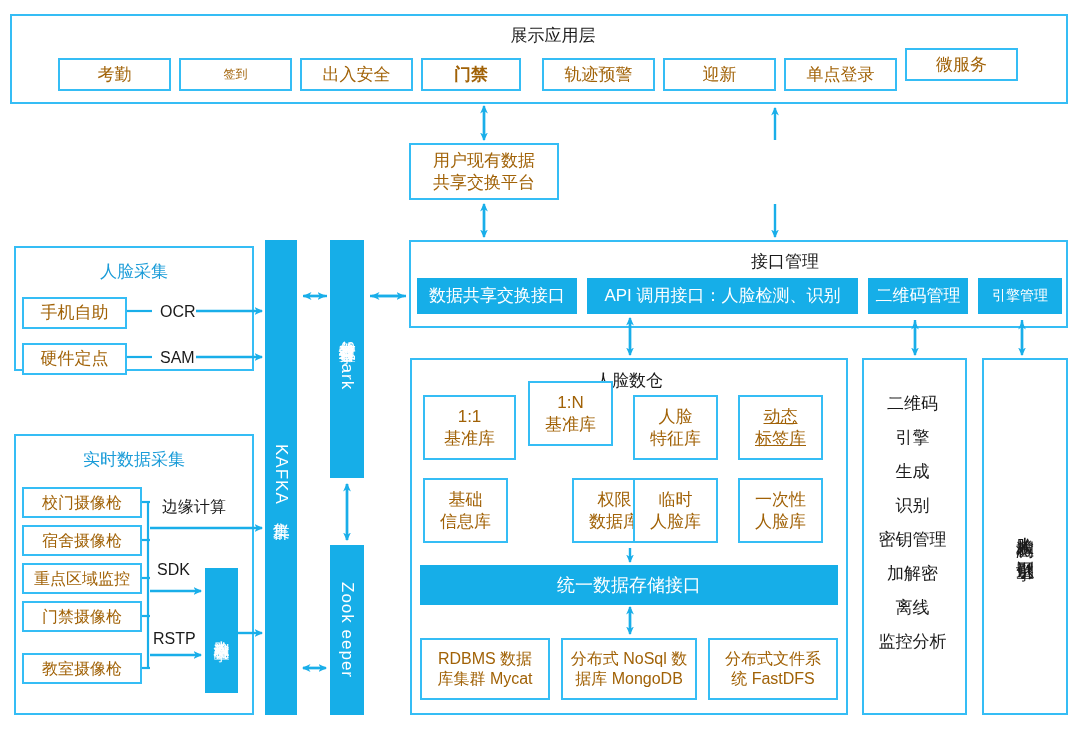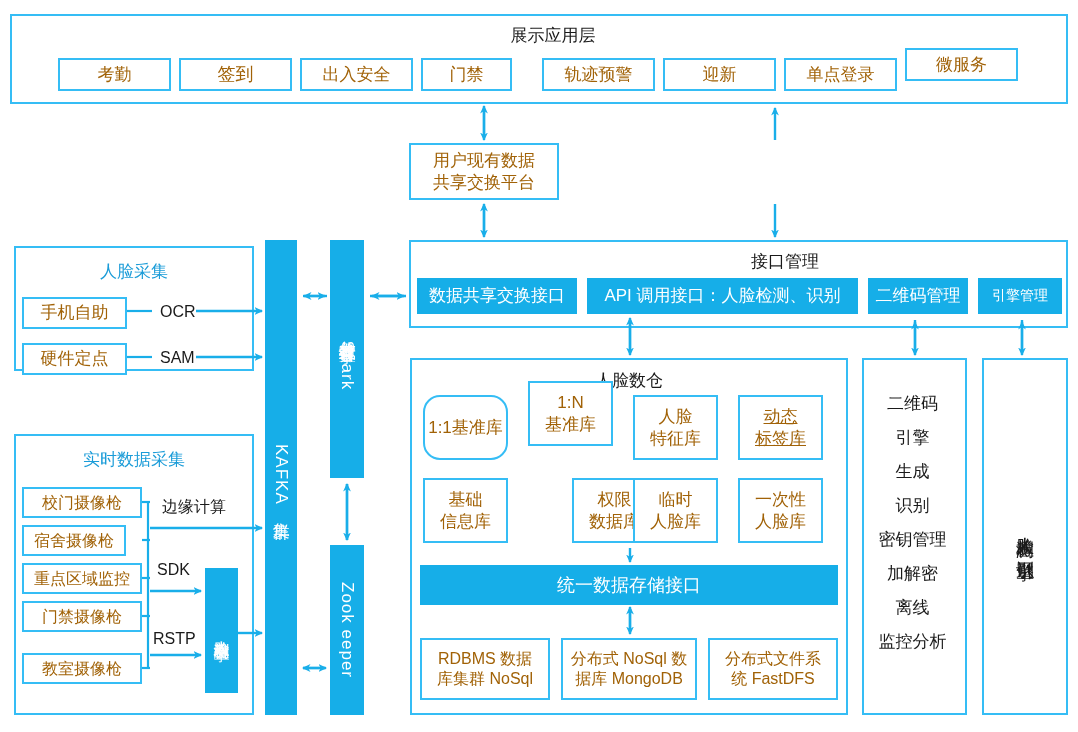--- a/index.html
+++ b/index.html
@@ -32,23 +32,23 @@
        white-space:nowrap;}
 </style>
 </head>
 <body>
 
 <div class="abs panel" style="left:10px;top:14px;width:1058px;height:90px;">
   <div class="plain-title abs" style="left:0;top:8px;width:1058px;padding-left:24px;">展示应用层</div>
 </div>
 
 <div class="abs cell" style="left:58px;top:58px;width:113px;height:33px;font-size:17px;">考勤</div>
-<div class="abs cell" style="left:179px;top:58px;width:113px;height:33px;font-size:18px;text-align:right;">签到</div>
+<div class="abs cell" style="left:179px;top:58px;width:113px;height:33px;font-size:12px;text-align:right;">签到</div>
 <div class="abs cell" style="left:300px;top:58px;width:113px;height:33px;font-size:17px;">出入安全</div>
-<div class="abs cell" style="left:421px;top:58px;width:91px;height:33px;font-size:17px;">门禁</div>
+<div class="abs cell" style="left:421px;top:58px;width:100px;height:33px;font-size:17px;font-weight:bold;">门禁</div>
 <div class="abs cell" style="left:542px;top:58px;width:113px;height:33px;font-size:17px;">轨迹预警</div>
 <div class="abs cell" style="left:663px;top:58px;width:113px;height:33px;font-size:17px;">迎新</div>
 <div class="abs cell" style="left:784px;top:58px;width:113px;height:33px;font-size:17px;">单点登录</div>
 <div class="abs cell" style="left:905px;top:48px;width:113px;height:33px;font-size:17px;">微服务</div>
 
 <div class="abs cell" style="left:409px;top:143px;width:150px;height:57px;flex-direction:column;font-size:17px;">
   <div>用户现有数据</div>
   <div>共享交换平台</div>
 </div>
 
@@ -57,21 +57,21 @@
 </div>
 <div class="abs cell" style="left:22px;top:297px;width:105px;height:32px;font-size:17px;">手机自助</div>
 <div class="abs cell" style="left:22px;top:343px;width:105px;height:32px;font-size:17px;">硬件定点</div>
 <div class="lbl" style="left:160px;top:303px;">OCR</div>
 <div class="lbl" style="left:160px;top:349px;">SAM</div>
 
 <div class="abs panel" style="left:14px;top:434px;width:240px;height:281px;">
   <div class="sect-title abs" style="left:0;top:12px;width:236px;">实时数据采集</div>
 </div>
 <div class="abs cell" style="left:22px;top:487px;width:120px;height:31px;font-size:16px;">校门摄像枪</div>
-<div class="abs cell" style="left:22px;top:525px;width:104px;height:31px;font-size:16px;">宿舍摄像枪</div>
+<div class="abs cell" style="left:22px;top:525px;width:120px;height:31px;font-size:16px;">宿舍摄像枪</div>
 <div class="abs cell" style="left:22px;top:563px;width:120px;height:31px;font-size:16px;">重点区域监控</div>
 <div class="abs cell" style="left:22px;top:601px;width:120px;height:31px;font-size:16px;">门禁摄像枪</div>
 <div class="abs cell" style="left:22px;top:653px;width:120px;height:31px;font-size:16px;">教室摄像枪</div>
 
 <div class="lbl" style="left:162px;top:497px;">边缘计算</div>
 <div class="lbl" style="left:157px;top:561px;">SDK</div>
 <div class="lbl" style="left:153px;top:630px;">RSTP</div>
 
 <div class="abs fill vert" style="left:205px;top:568px;width:33px;height:125px;font-size:16px;">人脸检测引擎</div>
 
@@ -86,21 +86,21 @@
 </div>
 <div class="abs fill" style="left:417px;top:278px;width:160px;height:36px;font-size:17px;">数据共享交换接口</div>
 <div class="abs fill" style="left:587px;top:278px;width:271px;height:36px;font-size:17px;">API 调用接口：人脸检测、识别</div>
 <div class="abs fill" style="left:868px;top:278px;width:100px;height:36px;font-size:17px;">二维码管理</div>
 <div class="abs fill" style="left:978px;top:278px;width:84px;height:36px;font-size:14px;">引擎管理</div>
 
 <div class="abs panel" style="left:410px;top:358px;width:438px;height:357px;">
   <div class="plain-title abs" style="left:0;top:9px;width:434px;">人脸数仓</div>
 </div>
 
-<div class="abs cell" style="left:423px;top:395px;width:85px;height:65px;flex-direction:row;font-size:17px;border-radius:17px;">
+<div class="abs cell" style="left:423px;top:395px;width:93px;height:65px;flex-direction:column;font-size:17px;">
   <div>1:1</div>
   <div>基准库</div>
 </div>
 <div class="abs cell" style="left:528px;top:381px;width:85px;height:65px;flex-direction:column;font-size:17px;">
   <div>1:N</div>
   <div>基准库</div>
 </div>
 <div class="abs cell" style="left:633px;top:395px;width:85px;height:65px;flex-direction:column;font-size:17px;">
   <div>人脸</div>
   <div>特征库</div>
@@ -123,21 +123,21 @@
 </div>
 <div class="abs cell" style="left:738px;top:478px;width:85px;height:65px;flex-direction:column;font-size:17px;">
   <div>一次性</div>
   <div>人脸库</div>
 </div>
 
 <div class="abs fill" style="left:420px;top:565px;width:418px;height:40px;font-size:18px;">统一数据存储接口</div>
 
 <div class="abs cell" style="left:420px;top:638px;width:130px;height:62px;flex-direction:column;font-size:16px;">
   <div>RDBMS 数据</div>
-  <div>库集群 NoSql</div>
+  <div>库集群 Mycat</div>
 </div>
 <div class="abs cell" style="left:561px;top:638px;width:136px;height:62px;flex-direction:column;font-size:16px;">
   <div>分布式 NoSql 数</div>
   <div>据库 MongoDB</div>
 </div>
 <div class="abs cell" style="left:708px;top:638px;width:130px;height:62px;flex-direction:column;font-size:16px;">
   <div>分布式文件系</div>
   <div>统 FastDFS</div>
 </div>
 

